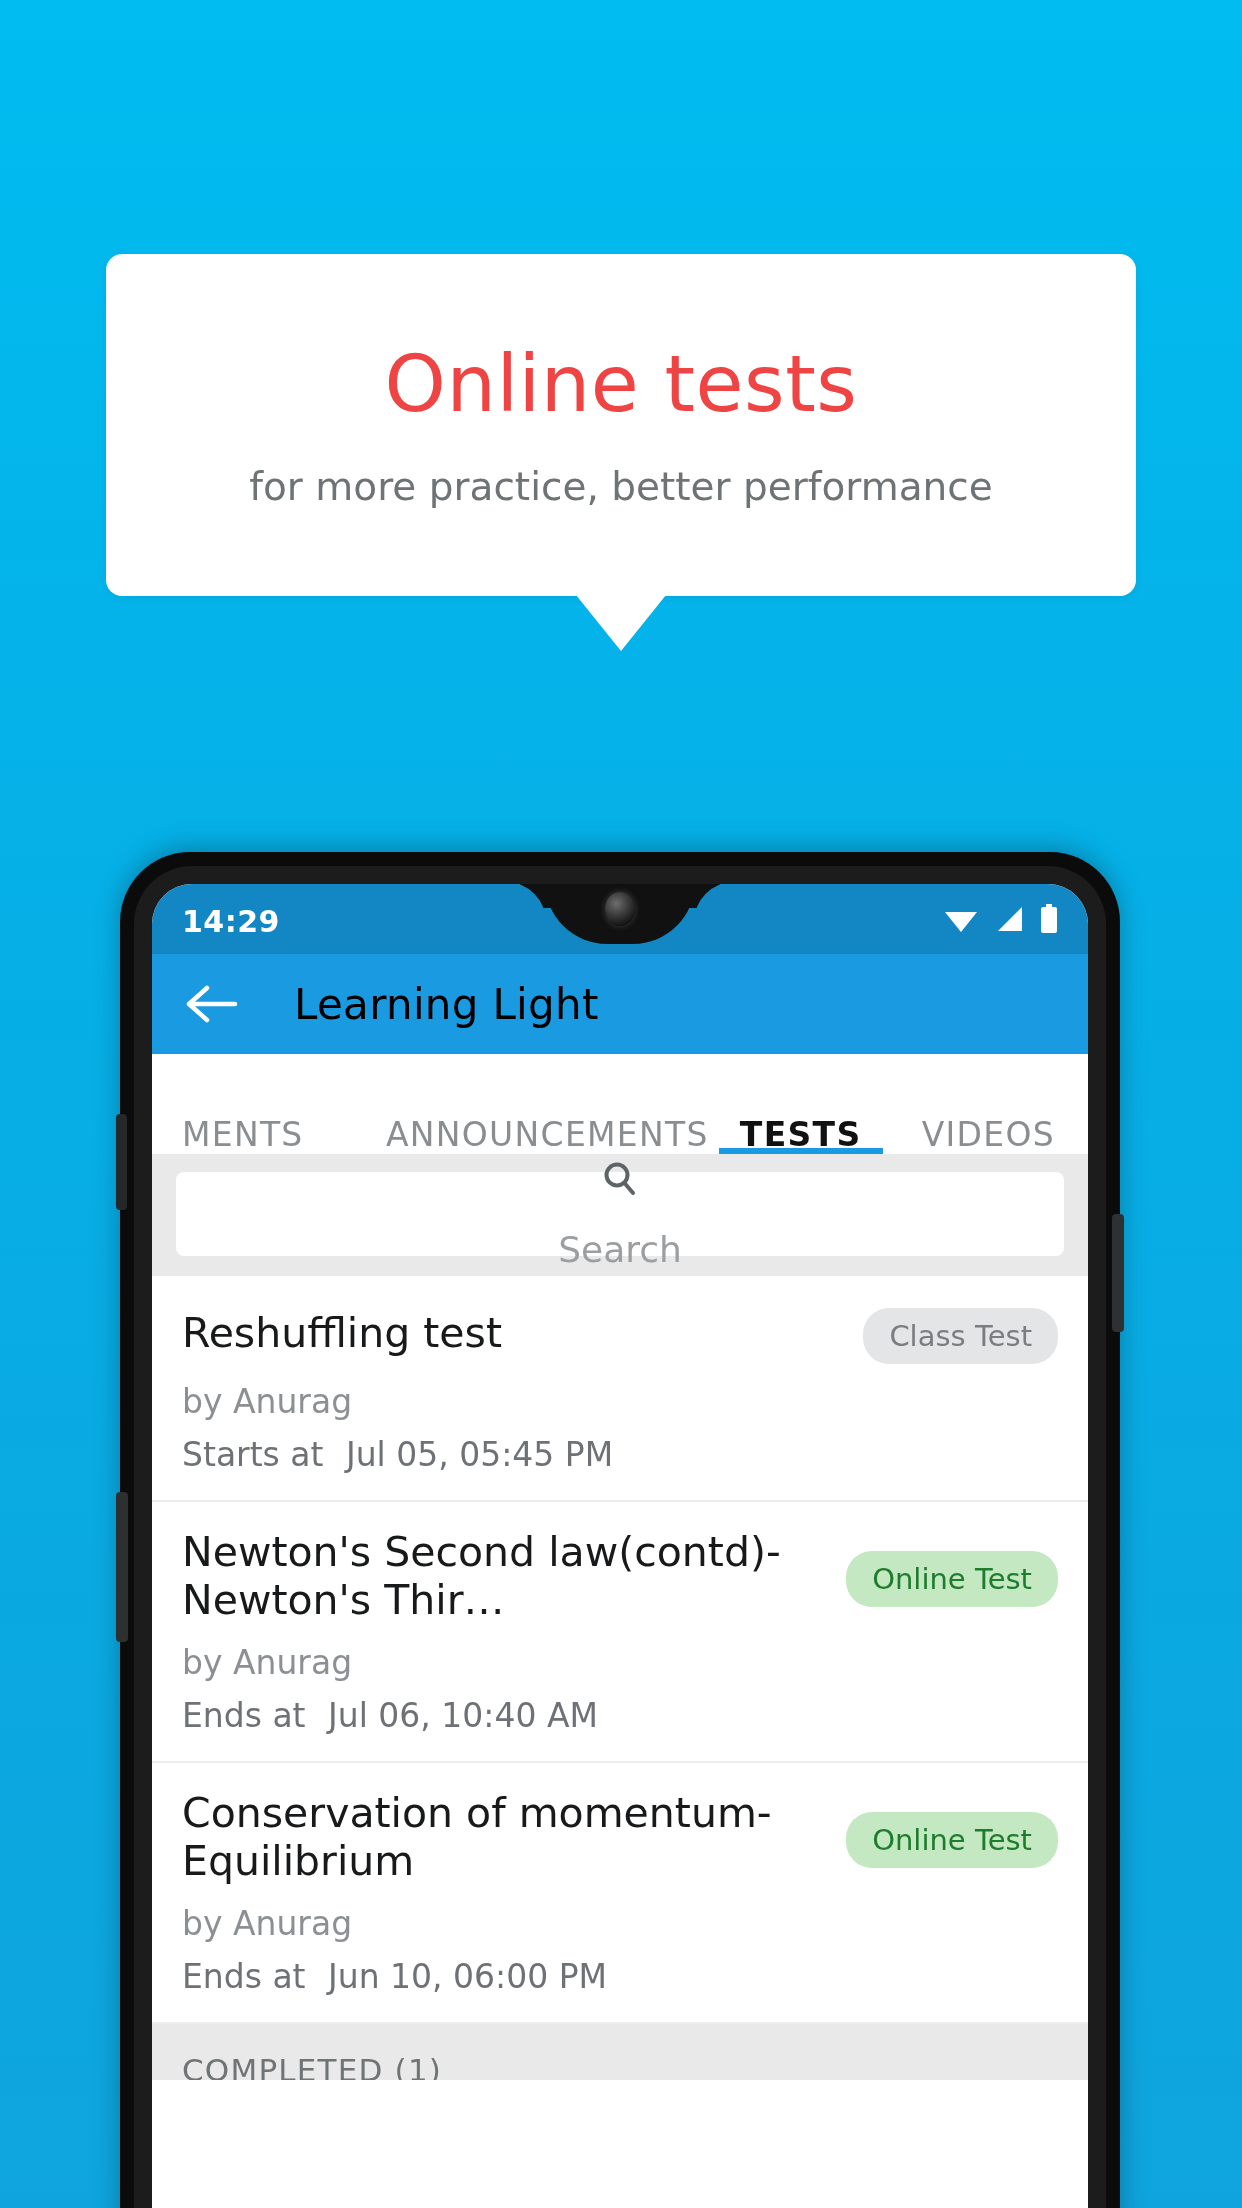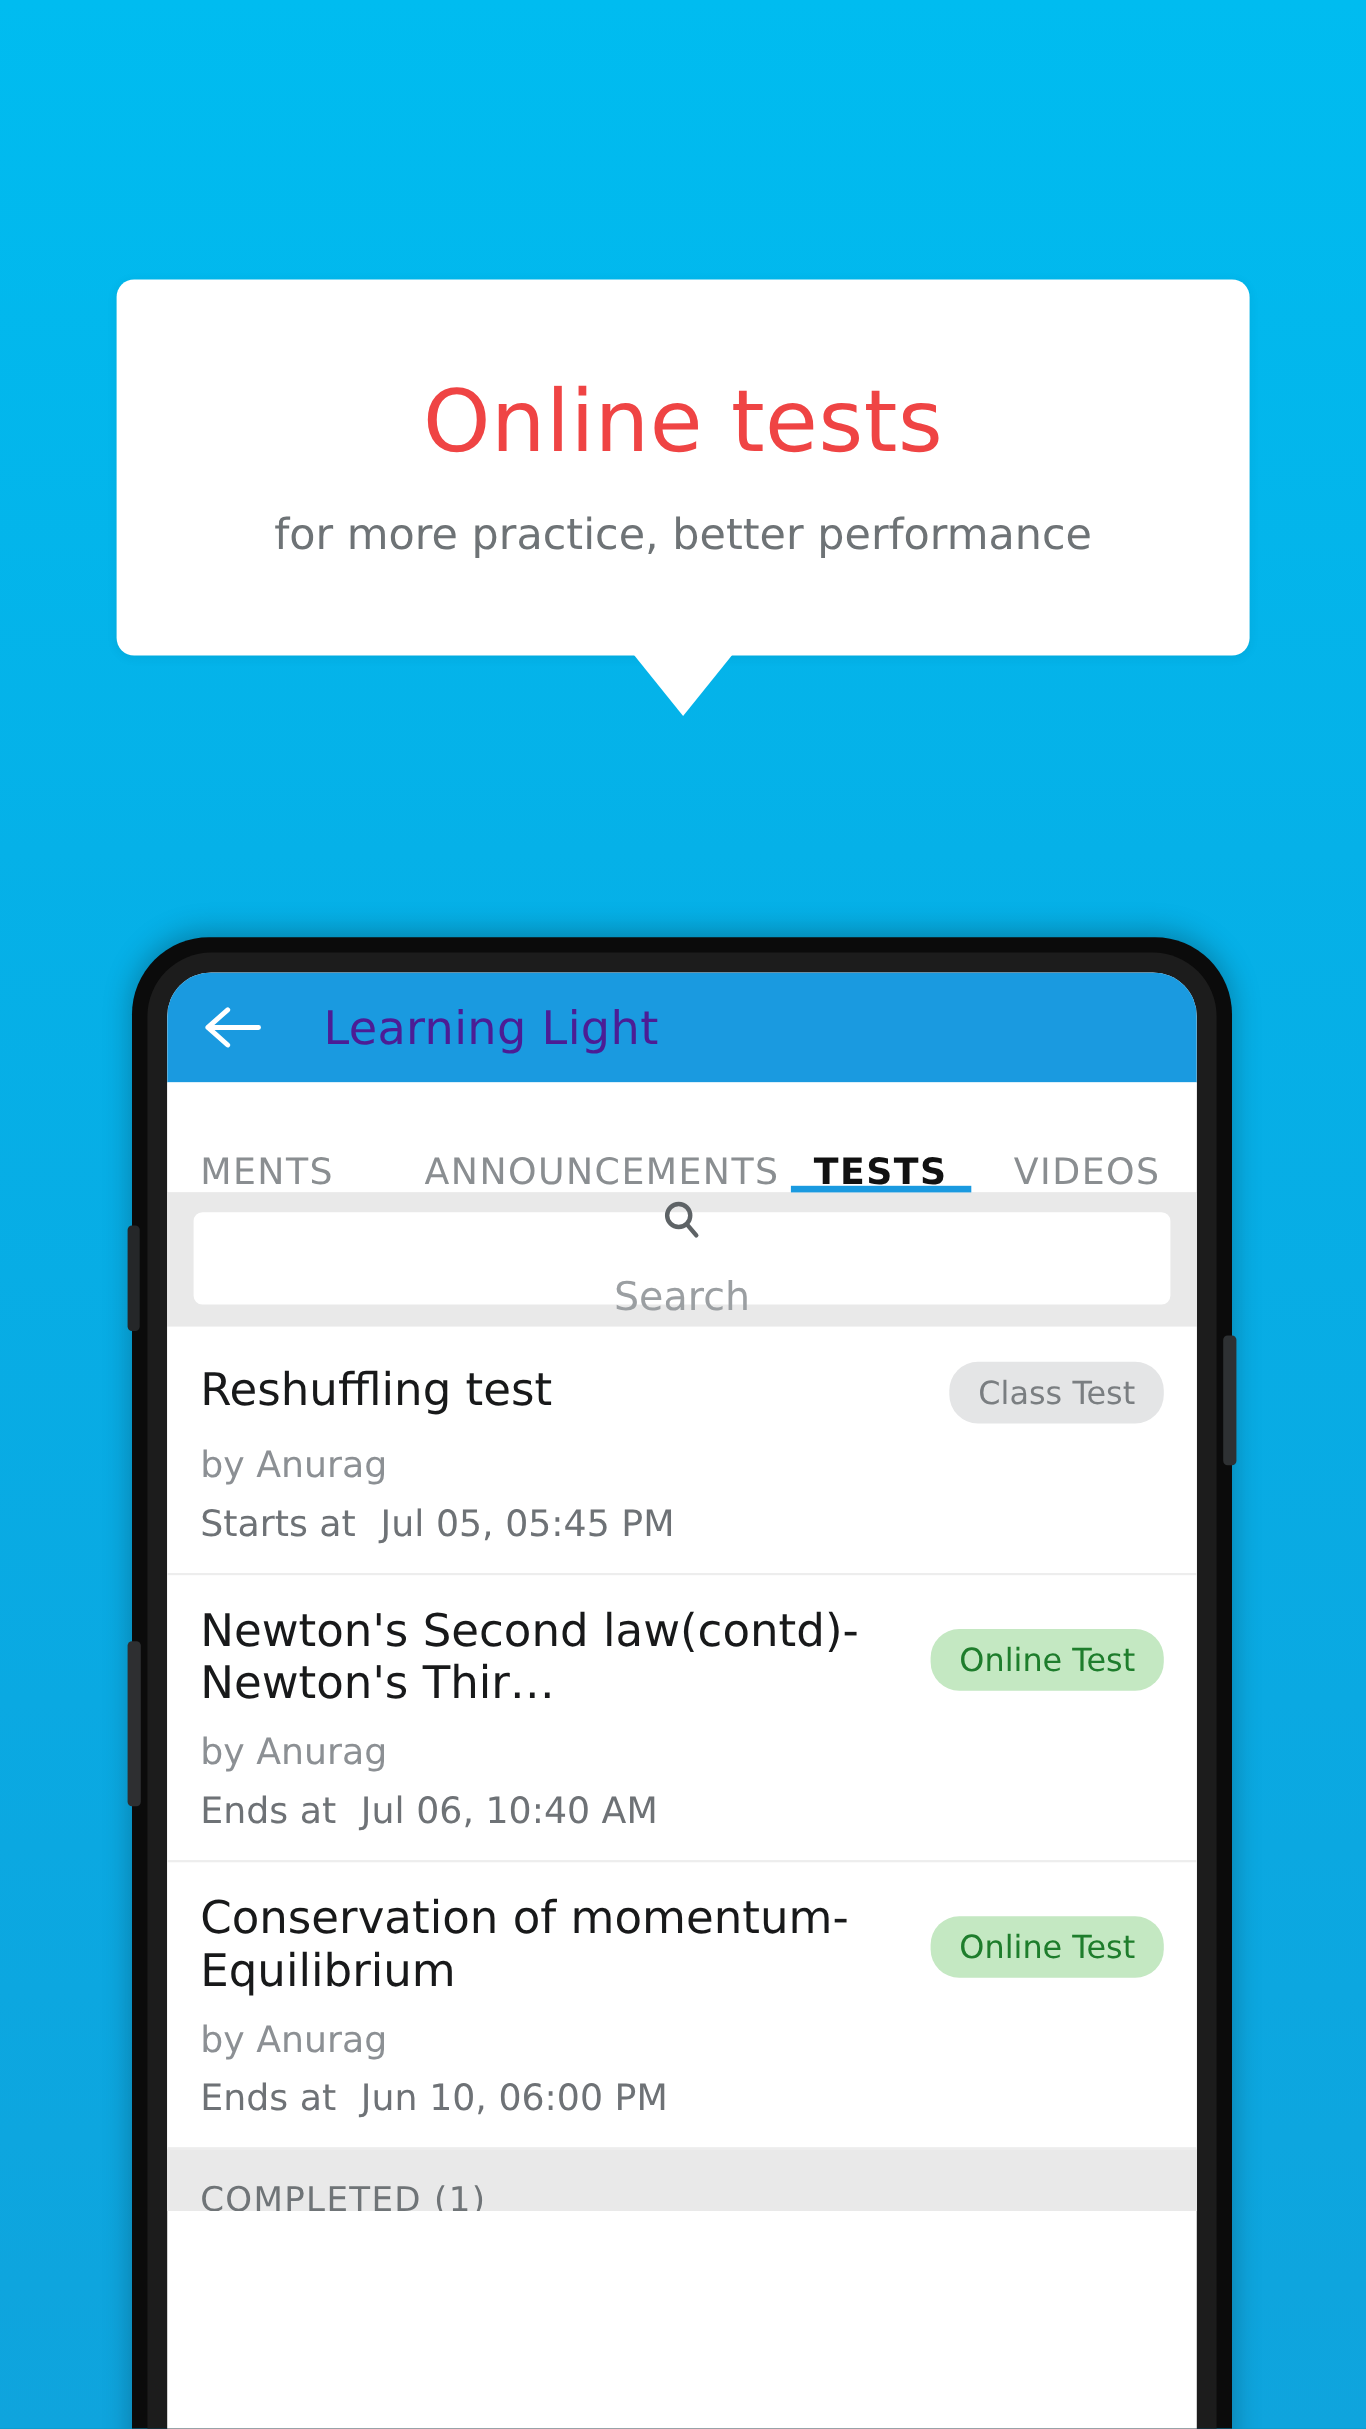--- a/index.html
+++ b/index.html
@@ -134,21 +134,21 @@
     display:flex;align-items:center;
     padding:0 0 0 34px;
     box-sizing:border-box;
   }
   .back-arrow{
     width:52px;height:52px;
     display:flex;align-items:center;justify-content:center;
     flex:0 0 auto;
   }
   .appbar-title{
-    color:#4c1d95;font-size:42px;font-weight:400;
+    color:#000000;font-size:42px;font-weight:400;
     font-family:"DejaVu Sans", sans-serif;
     margin-left:56px;letter-spacing:0.3px;white-space:nowrap;
   }
 
   
   .tabbar{
     height:100px;background:#ffffff;
     display:flex;align-items:flex-end;
     box-shadow:0 1px 0 rgba(0,0,0,0.06);
   }
@@ -229,20 +229,44 @@
   </div>
 
   <div class="phone">
     <div class="phone-inner-bezel"></div>
     <div class="btn-right-power"></div>
     <div class="btn-left-vol"></div>
     <div class="btn-left-vol2"></div>
 
     <div class="screen">
 
+      <div class="statusbar">
+        <div class="status-time">14:29</div>
+        <div class="notch">
+          <div class="camera"></div>
+        </div>
+        <div class="status-icons">
+          <span>
+            <svg width="34" height="28" viewBox="0 0 34 28">
+                <path d="M1 7 L33 7 L17 27 Z" fill="#ffffff"></path>
+              </svg>
+          </span>
+          <span>
+            <svg width="30" height="28" viewBox="0 0 30 28">
+                <path d="M28 2 L28 26 L4 26 Z" fill="#ffffff"></path>
+              </svg>
+          </span>
+          <span>
+            <svg width="18" height="30" viewBox="0 0 18 30">
+              <rect x="6" y="0" width="6" height="4" fill="#ffffff"></rect>
+              <rect x="1" y="3" width="16" height="26" rx="2" fill="#ffffff"></rect>
+            </svg>
+          </span>
+        </div>
+      </div>
 
       <div class="appbar">
         <div class="back-arrow">
           <svg width="52" height="40" viewBox="0 0 52 40">
             <path d="M3 20 L49 20 M3 20 L21 4 M3 20 L21 36" stroke="#ffffff" stroke-width="4.5" fill="none" stroke-linecap="round" stroke-linejoin="round"></path>
           </svg>
         </div>
         <div class="appbar-title">Learning Light</div>
       </div>
 

